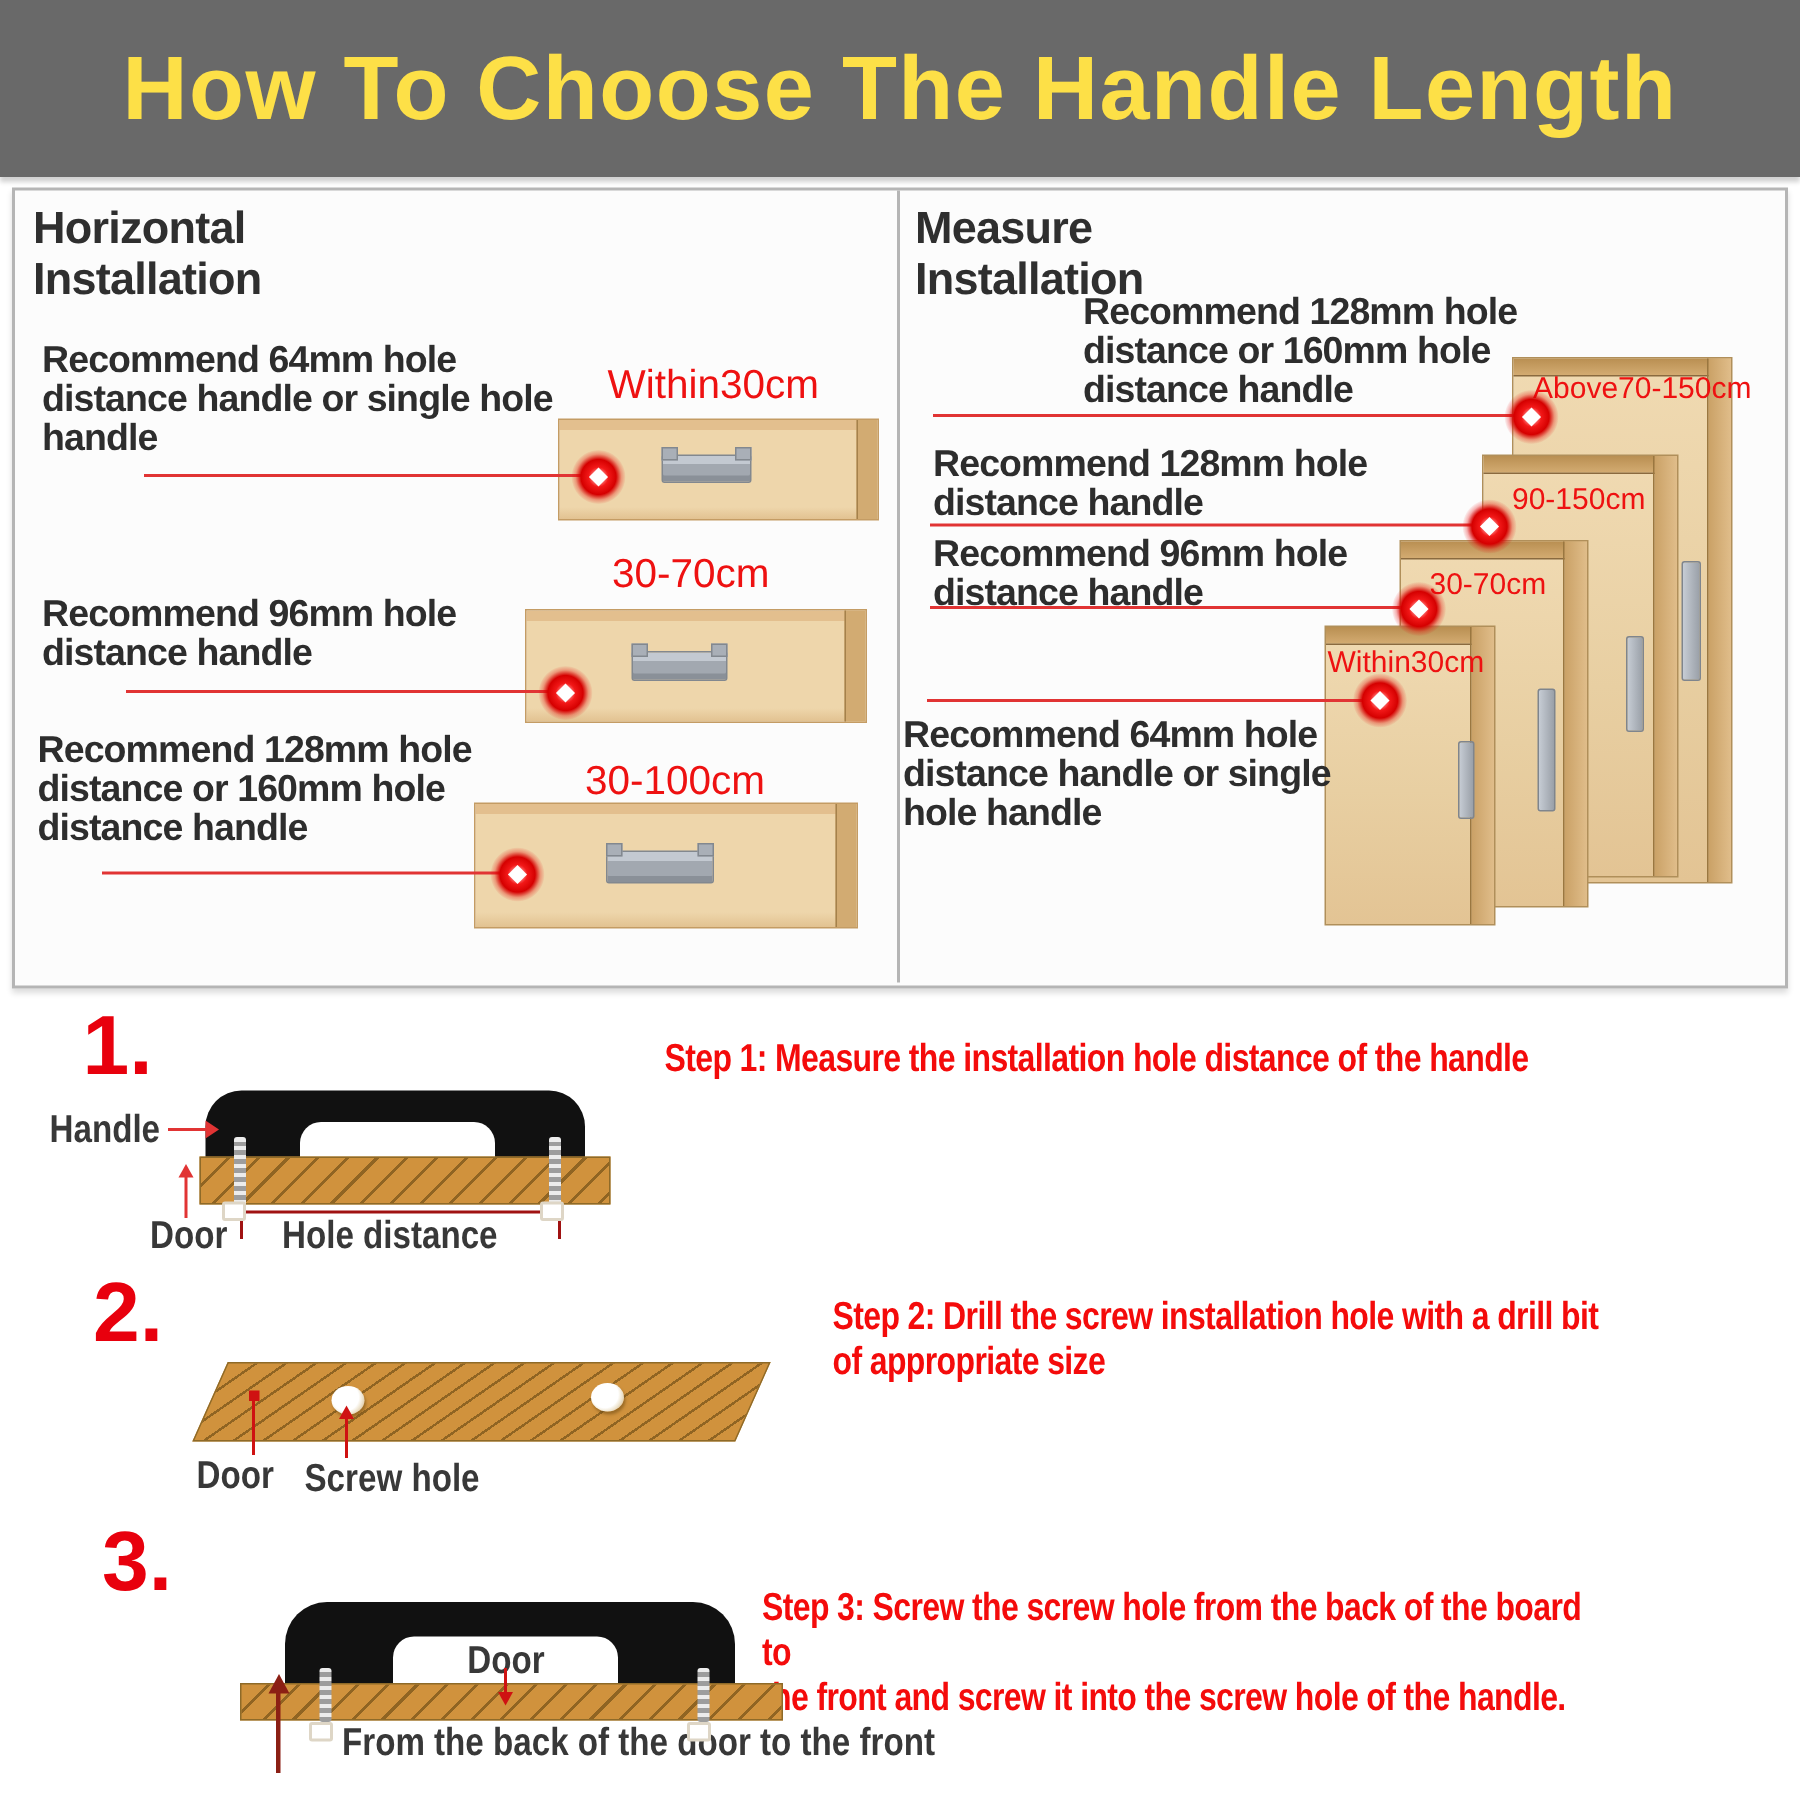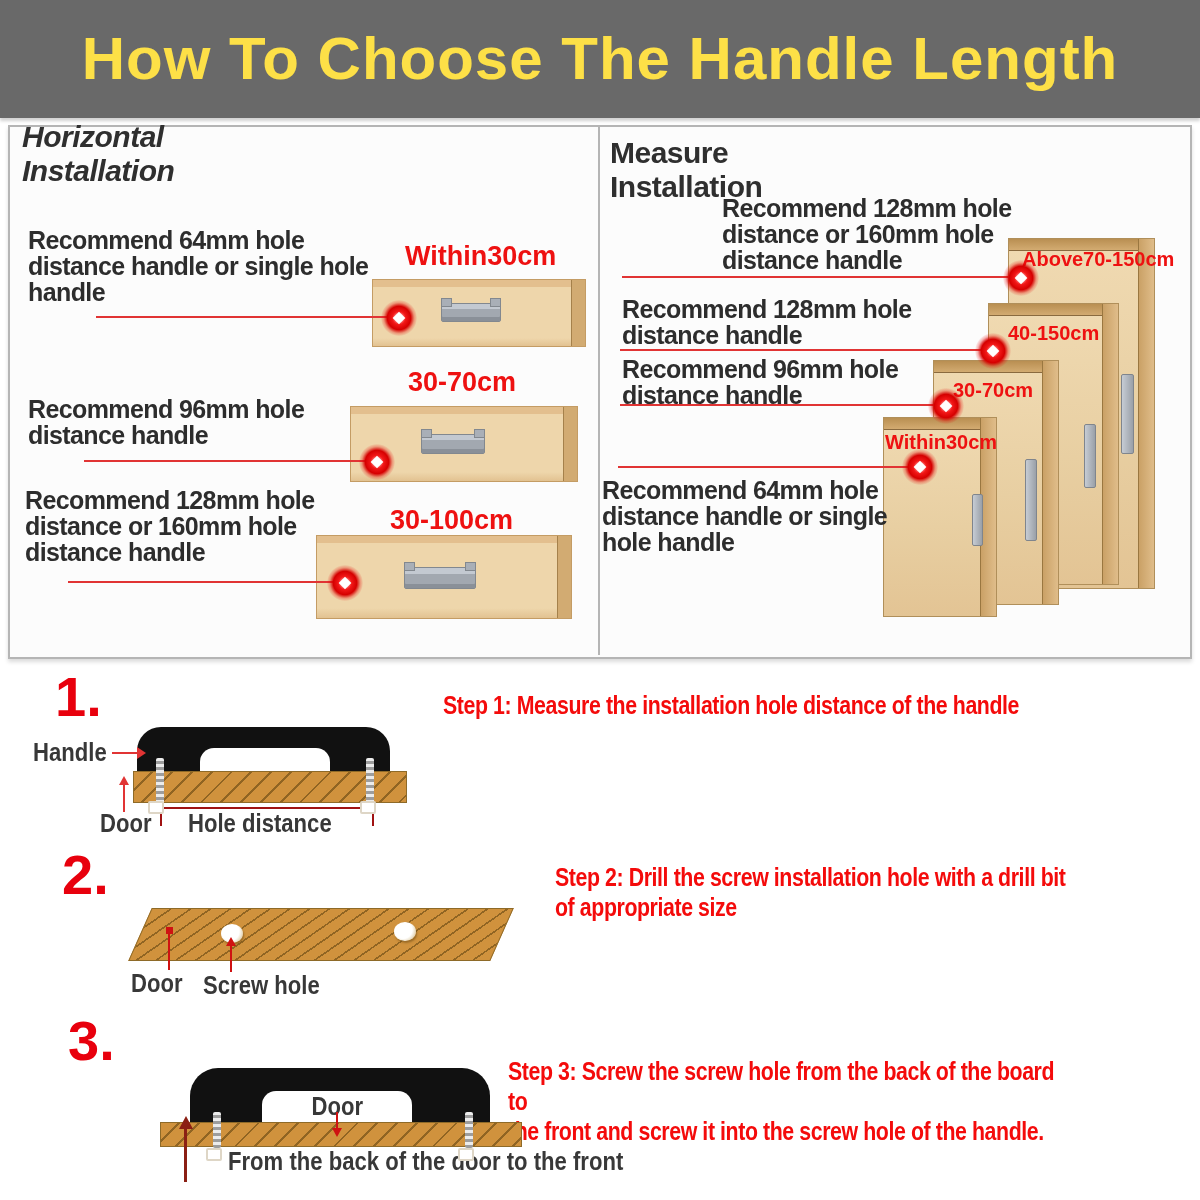--- a/index.html
+++ b/index.html
@@ -9,21 +9,21 @@
   
   .banner{left:0;top:0;width:1200px;height:118px;background:#696969;box-shadow:0 3px 3px rgba(0,0,0,.18);}
   .banner h1{margin:0;width:100%;text-align:center;line-height:118px;font-size:60px;font-weight:800;
              color:#fde047;letter-spacing:1px;}
   
   .panelbox{left:8px;top:125px;width:1180px;height:530px;background:#fcfcfc;border:2px solid #b5b5b5;
             box-shadow:0 3px 4px rgba(0,0,0,.14);}
   .vdivider{left:598px;top:127px;width:2px;height:528px;background:#b5b5b5;}
   .heading{white-space:pre-line;font-weight:800;color:#2f2f2f;font-size:30px;line-height:34px;letter-spacing:-.5px;}
   .txt{white-space:pre-line;font-weight:700;color:#2d2d2d;font-size:25px;line-height:26px;letter-spacing:-.6px;}
-  .rlabel{color:#ee1111;font-weight:700;white-space:nowrap;}
+  .rlabel{color:#ee1111;font-weight:400;white-space:nowrap;}
   .rl-big{font-size:27px;} .rl-small{font-size:20px;}
   .pline{height:2px;background:#e13434;z-index:8;}
   .marker{width:36px;height:36px;border-radius:50%;z-index:9;
     background:radial-gradient(circle,#ffb3b3 0 8%,#f21818 26%,#d50000 46%,rgba(229,0,0,.3) 60%,rgba(229,0,0,0) 72%);}
   .marker i{position:absolute;left:50%;top:50%;width:9px;height:9px;background:#fff;
             transform:translate(-50%,-50%) rotate(45deg);}
   
   .drawer{background:linear-gradient(180deg,#e3bf8e 0 7px,#eed6ab 7px 88%,#e2c留291 100%);border:1px solid #c49c64;
           background:linear-gradient(180deg,#e3bf8e 0 7px,#eed6ab 7px 88%,#e2c291 100%);}
   .drawer-side{position:absolute;top:0;right:0;bottom:0;width:13px;background:#d2ab72;border-left:1px solid #a5814b;}
@@ -60,21 +60,21 @@
 
 <div class="stage">
 
   <header class="abs banner">
     <h1>How To Choose The Handle Length</h1>
   </header>
 
   <div class="abs panelbox"></div>
   <div class="abs vdivider"></div>
 
-  <div class="abs heading" style="left:22px;top:120px;font-style:italic;">Horizontal
+  <div class="abs heading" style="left:22px;top:136px;">Horizontal
 Installation</div>
 
   <div class="abs txt" style="left:28px;top:227px;">Recommend 64mm hole
 distance handle or single hole
 handle</div>
   <div class="abs rlabel rl-big" style="left:405px;top:241px;">Within30cm</div>
   <div class="abs pline" style="left:96px;top:316px;width:302px;"></div>
   <div class="abs drawer" style="left:372px;top:279px;width:212px;height:66px;">
     <div class="drawer-side"></div>
     <div class="dhandle" style="left:68px;top:23px;width:58px;height:17px;">
@@ -149,21 +149,21 @@
       <i></i>
     </div>
   <div class="abs rlabel rl-small" style="left:1022px;top:248px;z-index:8;">Above70-150cm</div>
 
   <div class="abs txt" style="left:622px;top:296px;z-index:8;">Recommend 128mm hole
 distance handle</div>
   <div class="abs pline" style="left:620px;top:349px;width:373px;"></div>
   <div class="abs marker" style="left:975px;top:333px;">
       <i></i>
     </div>
-  <div class="abs rlabel rl-small" style="left:1008px;top:322px;z-index:8;">40-150cm</div>
+  <div class="abs rlabel rl-small" style="left:1008px;top:322px;z-index:8;">90-150cm</div>
 
   <div class="abs txt" style="left:622px;top:356px;z-index:8;">Recommend 96mm hole
 distance handle</div>
   <div class="abs pline" style="left:620px;top:404px;width:326px;"></div>
   <div class="abs marker" style="left:928px;top:388px;">
       <i></i>
     </div>
   <div class="abs rlabel rl-small" style="left:953px;top:379px;z-index:8;">30-70cm</div>
 
   <div class="abs rlabel rl-small" style="left:885px;top:431px;z-index:8;">Within30cm</div>

